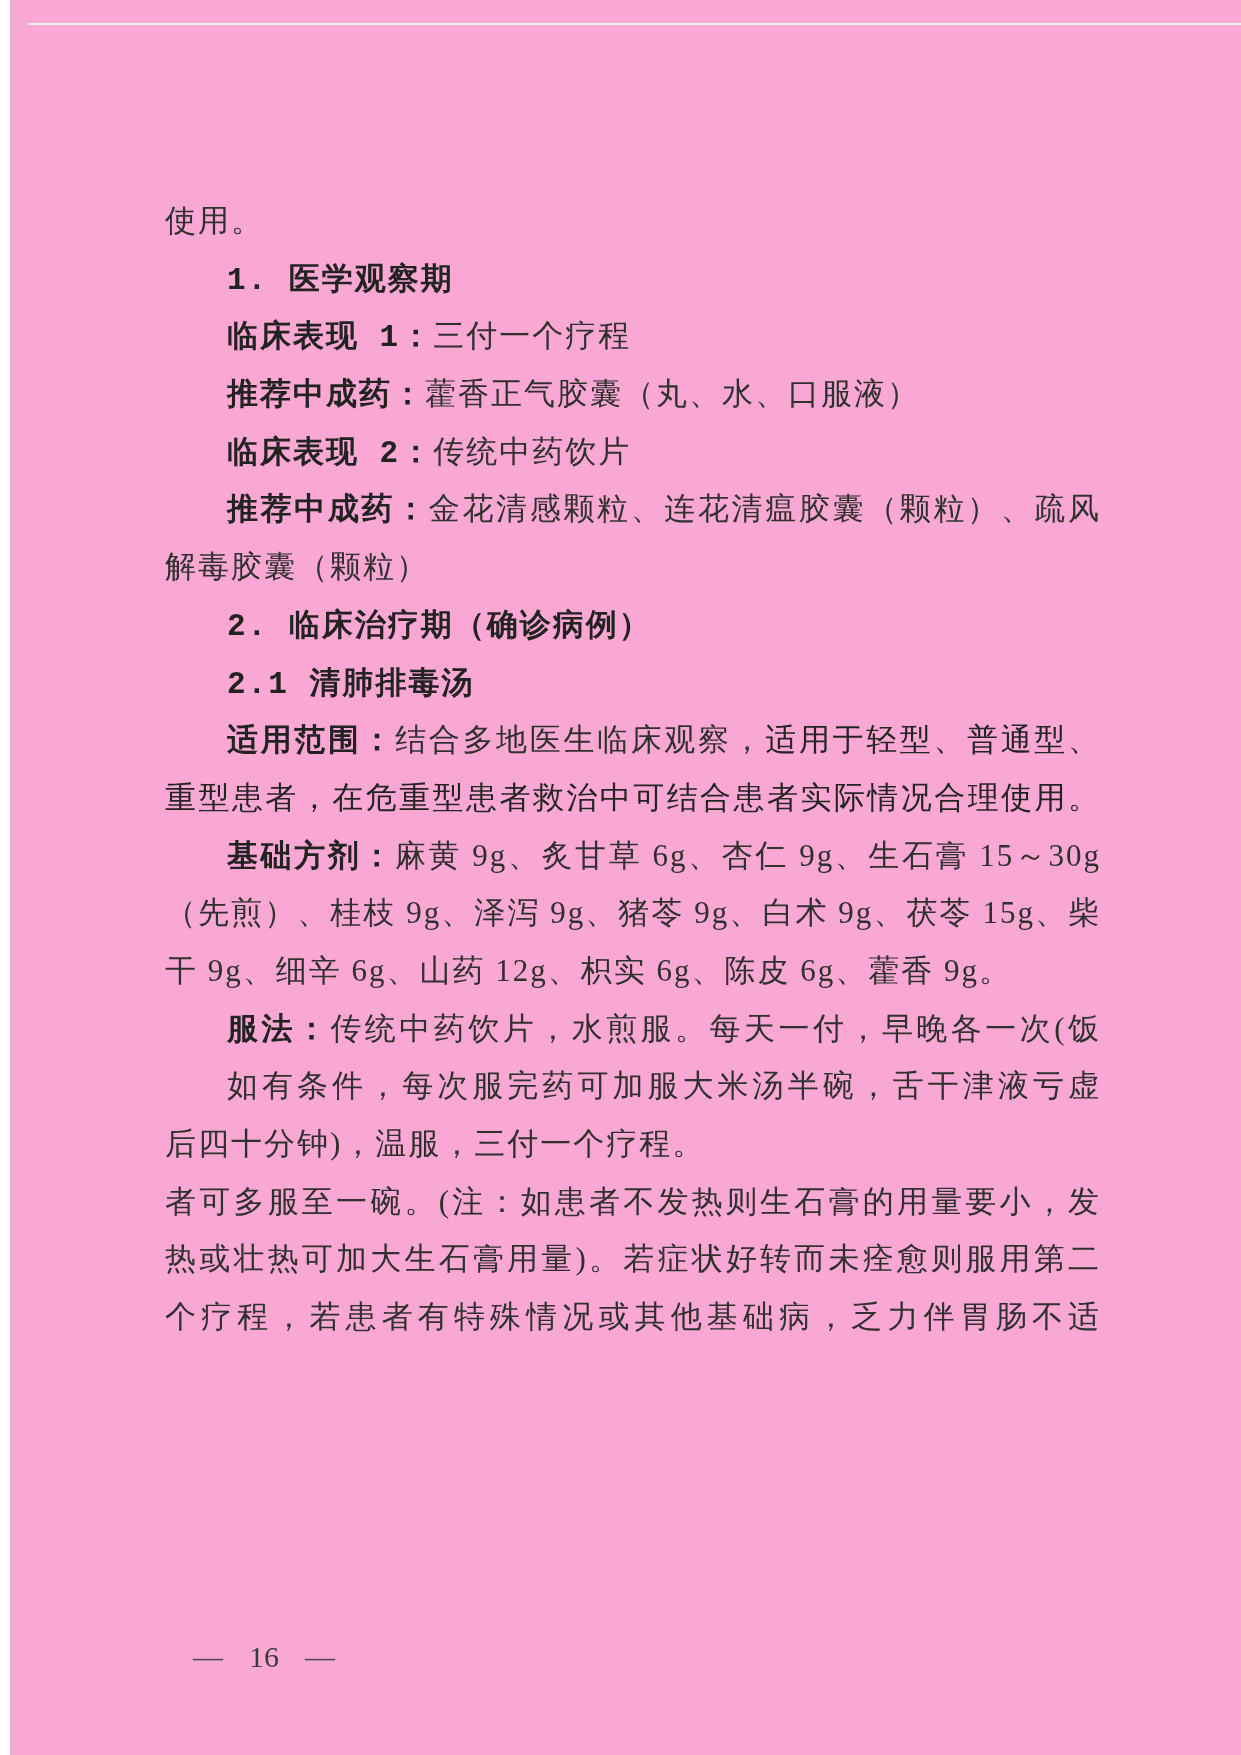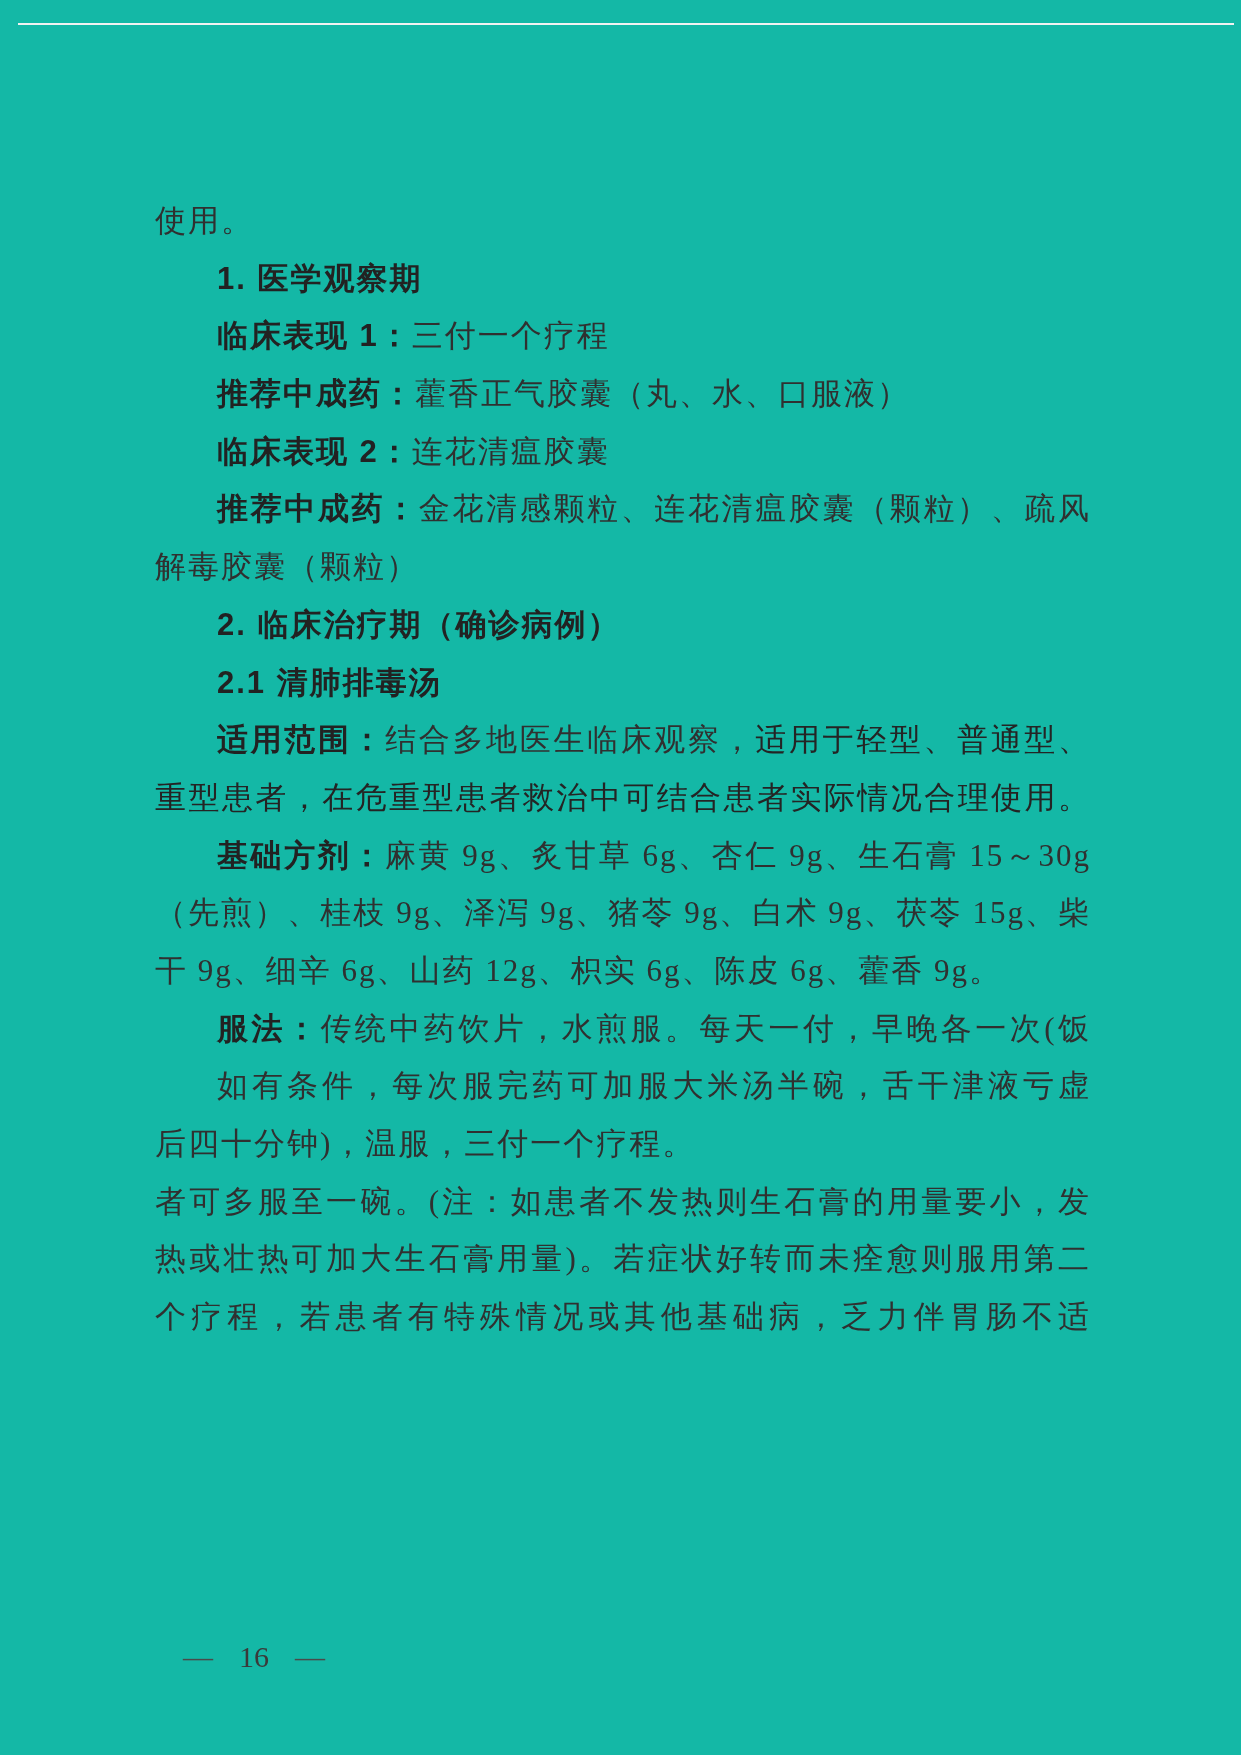--- a/index.html
+++ b/index.html
@@ -3,21 +3,21 @@
 <meta charset="utf-8">
 <style>
   html,body{margin:0;padding:0;}
   body{
     width:1241px;height:1755px;
     background:#ffffff;
     position:relative;
     font-family:"Liberation Serif","DejaVu Serif",serif;
     overflow:hidden;
   }
-  .page{position:absolute;inset:0;background:#14b8a6;}
+  .page{position:absolute;inset:0;background:#f9a8d4;margin-left:10px;}
   .scan-line{
     position:absolute;top:23px;left:18px;width:1216px;height:2px;
     background:#f1f1f1;
   }
   .content{
     position:absolute;left:155px;top:192px;width:936px;
   }
   .line{
     height:57.7px;line-height:57.7px;
     font-size:31px;color:#303030;
@@ -25,21 +25,21 @@
     white-space:nowrap;
   }
   .jf{
     white-space:normal;
     text-align:justify;
     text-align-last:justify;
     text-justify:inter-character;
   }
   .ind{padding-left:62px;}
   .b{
-    font-family:Liberation Sans, sans-serif;
+    font-family:Liberation Mono, monospace;
     font-weight:bold;color:#222222;
   }
   .bk{font-weight:normal;color:#242424;}
   .heading{color:#1e1e1e;}
   .footer{
     position:absolute;left:183px;top:1640px;
     display:flex;align-items:center;gap:26px;
     font-size:30px;color:#3a3a3a;letter-spacing:0;
   }
   .footer .dash{color:#4a4a4a;}
@@ -54,21 +54,21 @@
   <div class="content">
 
     <div class="line"><span>使用。</span></div>
 
     <div class="line ind heading"><span class="b">1. 医学观察期</span></div>
 
     <div class="line ind"><span class="b">临床表现 1：</span><span>三付一个疗程</span></div>
 
     <div class="line ind"><span class="b">推荐中成药：</span><span>藿香正气胶囊（丸、水、口服液）</span></div>
 
-    <div class="line ind"><span class="b">临床表现 2：</span><span>连花清瘟胶囊</span></div>
+    <div class="line ind"><span class="b">临床表现 2：</span><span>传统中药饮片</span></div>
 
     <div class="line ind jf"><span class="b">推荐中成药：</span><span>金花清感颗粒、连花清瘟胶囊（颗粒）、疏风</span></div>
 
     <div class="line"><span>解毒胶囊（颗粒）</span></div>
 
     <div class="line ind heading"><span class="b">2. 临床治疗期（确诊病例）</span></div>
 
     <div class="line ind heading"><span class="b">2.1 清肺排毒汤</span></div>
 
     <div class="line ind jf"><span class="b">适用范围：</span><span>结合多地医生临床观察，</span><span class="bk">适用于轻型、普通型、</span></div>

